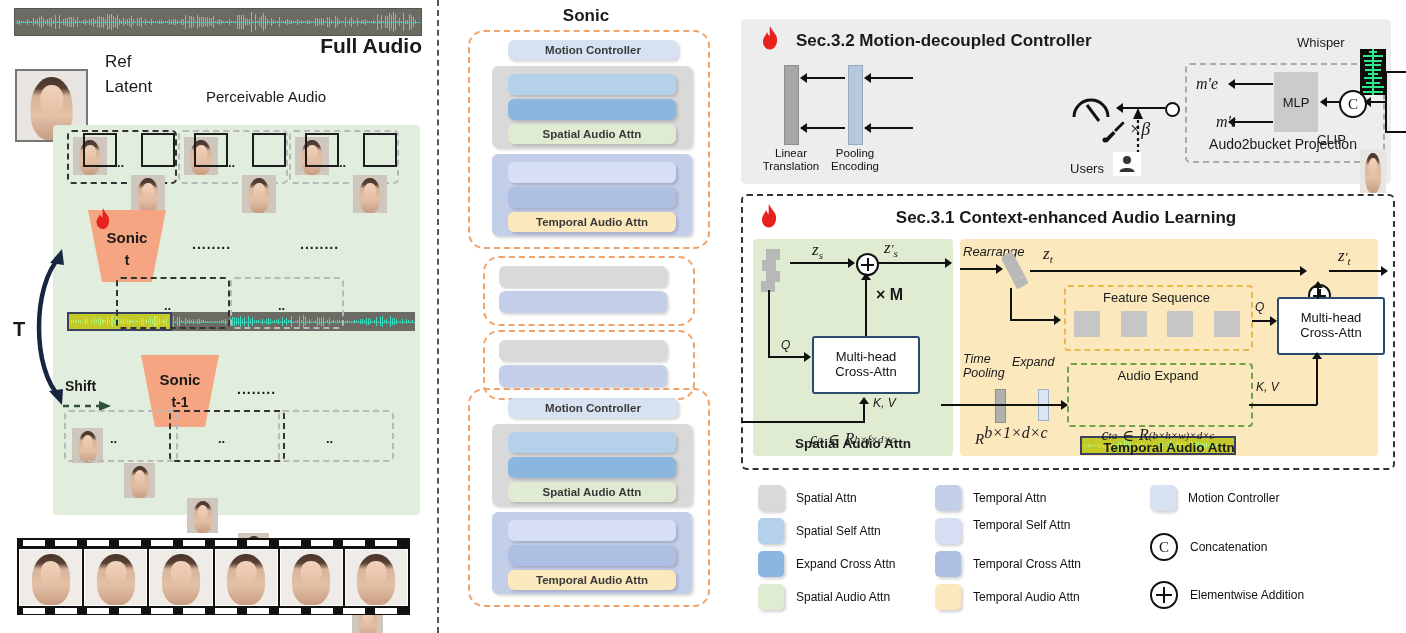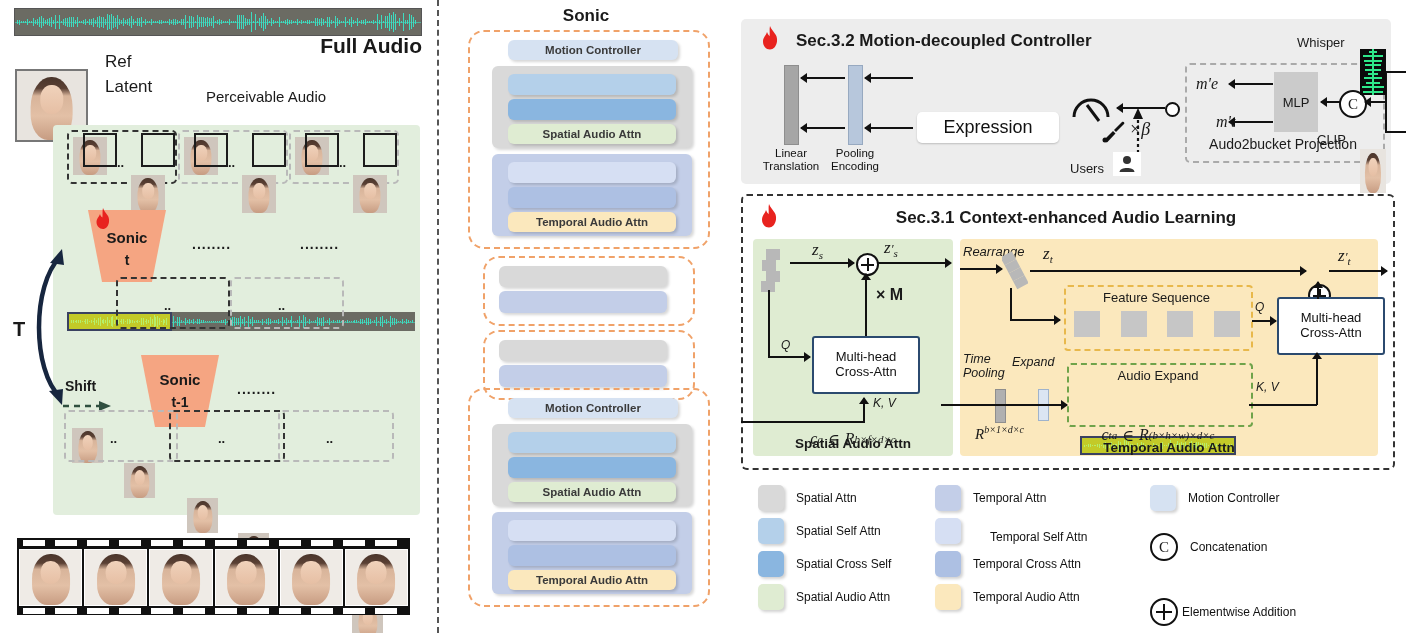--- a/index.html
+++ b/index.html
@@ -793,23 +793,20 @@
     <div>Pooling</div>
     <div>Encoding</div>
   </div>
 
   <div class="arrow-hl" style="left:60px;top:58px;width:44px;"></div>
   <div class="arrow-hl" style="left:60px;top:108px;width:44px;"></div>
 
   <div class="arrow-hl" style="left:124px;top:58px;width:48px;"></div>
   <div class="arrow-hl" style="left:124px;top:108px;width:48px;"></div>
 
-  <div class="abs wbox" style="left:176px;top:93px;width:142px;height:31px;">
-    <span>Expression</span>
-  </div>
 
   <div class="abs" style="left:330px;top:72px;">
     <svg width="42" height="32" viewBox="0 0 42 32">
       <path d="M3 26 A17 17 0 0 1 37 26" stroke="#111" stroke-width="3" fill="none"></path>
       <line x1="28" y1="30" x2="16" y2="14" stroke="#111" stroke-width="3"></line>
     </svg>
   </div>
 
   <div class="arrow-hl" style="left:376px;top:88px;width:48px;"></div>
   <div class="abs" style="left:424px;top:83px;width:11px;height:11px;border:2px solid #111;border-radius:50%;background:#fff;"></div>
@@ -985,21 +982,21 @@
   <div>Time</div>
   <div>Pooling</div>
 </div>
 <div class="abs" style="left:995px;top:389px;width:9px;height:32px;background:#b0b0b0;border:1px solid #8e8e8e;"></div>
 <div class="abs ital" style="left:1012px;top:355px;font-size:12.5px;">Expand</div>
 <div class="abs" style="left:1038px;top:389px;width:9px;height:30px;background:#dbe5f2;border:1px solid #9fb3cc;"></div>
 <div class="line-h" style="left:941px;top:404px;width:62px;"></div>
 <div class="arrow-h" style="left:1003px;top:404px;width:64px;"></div>
 
 <div class="abs mathi" style="left:975px;top:424px;font-size:15px;">
-  <span style="font-family:'Liberation Serif',serif;">R</span><sup style="font-size:10px;"><span>b×1×d×c</span></sup>
+  <span style="font-family:'Liberation Serif',serif;">R</span><sup style="font-size:16px;"><span>b×1×d×c</span></sup>
 </div>
 
 <div class="abs" style="left:1067px;top:363px;width:182px;height:60px;border:2px dashed #6fa34a;border-radius:4px;"></div>
 <div class="abs ctr" style="left:1067px;top:366px;width:182px;height:18px;font-size:13px;">Audio Expand</div>
 <div class="abs waveform" style="left:1080px;top:390px;width:156px;height:19px;background:#c3ca28;border:2px solid #3a4160;box-sizing:border-box;overflow:hidden;">
   <div class="wf-bars" id="wf-af">
       <i style="height:2.0px;background:#b6ef6a"></i>
       <i style="height:1.2px;background:#b6ef6a"></i>
       <i style="height:2.3px;background:#b6ef6a"></i>
       <i style="height:2.4px;background:#b6ef6a"></i>
@@ -1098,33 +1095,33 @@
       <div style="position:absolute;left:0;top:0px;display:flex;align-items:center;gap:12px;">
         <div class="legend-sw" style="width:26px;height:26px;background:#d9d9d9;"></div>
         <span class="legend-txt">Spatial Attn</span>
       </div>
       <div style="position:absolute;left:0;top:33px;display:flex;align-items:center;gap:12px;">
         <div class="legend-sw" style="width:26px;height:26px;background:#b4d0ea;"></div>
         <span class="legend-txt">Spatial Self Attn</span>
       </div>
       <div style="position:absolute;left:0;top:66px;display:flex;align-items:center;gap:12px;">
         <div class="legend-sw" style="width:26px;height:26px;background:#8ab6e0;"></div>
-        <span class="legend-txt">Spatial Cross Self</span>
+        <span class="legend-txt">Expand Cross Attn</span>
       </div>
       <div style="position:absolute;left:0;top:99px;display:flex;align-items:center;gap:12px;">
         <div class="legend-sw" style="width:26px;height:26px;background:#dfecd2;"></div>
         <span class="legend-txt">Spatial Audio Attn</span>
       </div>
     </div>
   <div class="abs" id="legend-col-1" style="left:185px;top:0;width:195px;">
       <div style="position:absolute;left:0;top:0px;display:flex;align-items:center;gap:12px;">
         <div class="legend-sw" style="width:26px;height:26px;background:#c3cee8;"></div>
         <span class="legend-txt">Temporal Attn</span>
       </div>
-      <div style="position:absolute;left:0;top:33px;display:flex;align-items:flex-end;gap:29px;">
+      <div style="position:absolute;left:0;top:33px;display:flex;align-items:flex-start;gap:12px;">
         <div class="legend-sw" style="width:26px;height:26px;background:#d6dff3;"></div>
         <span class="legend-txt">Temporal Self Attn</span>
       </div>
       <div style="position:absolute;left:0;top:66px;display:flex;align-items:center;gap:12px;">
         <div class="legend-sw" style="width:26px;height:26px;background:#adc0e3;"></div>
         <span class="legend-txt">Temporal Cross Attn</span>
       </div>
       <div style="position:absolute;left:0;top:99px;display:flex;align-items:center;gap:12px;">
         <div class="legend-sw" style="width:26px;height:26px;background:#fbe8bd;"></div>
         <span class="legend-txt">Temporal Audio Attn</span>
@@ -1132,18 +1129,18 @@
     </div>
   <div class="abs" id="legend-col-2" style="left:400px;top:0;width:240px;">
       <div style="position:absolute;left:0;top:0px;display:flex;align-items:center;gap:12px;">
         <div class="legend-sw" style="width:26px;height:26px;background:#d6e2f2;"></div>
         <span class="legend-txt">Motion Controller</span>
       </div>
       <div style="position:absolute;left:0;top:48px;display:flex;align-items:center;gap:12px;">
         <div class="circ-c" style="width:24px;height:24px;font-size:15px;">C</div>
         <span class="legend-txt">Concatenation</span>
       </div>
-      <div style="position:absolute;left:0;top:96px;display:flex;align-items:center;gap:4px;margin-top:17px;">
+      <div style="position:absolute;left:0;top:96px;display:flex;align-items:center;gap:12px;">
         <div class="circ-plus" style="width:24px;height:24px;"></div>
         <span class="legend-txt">Elementwise Addition</span>
       </div>
     </div>
 </div>
 
 </body></html>

